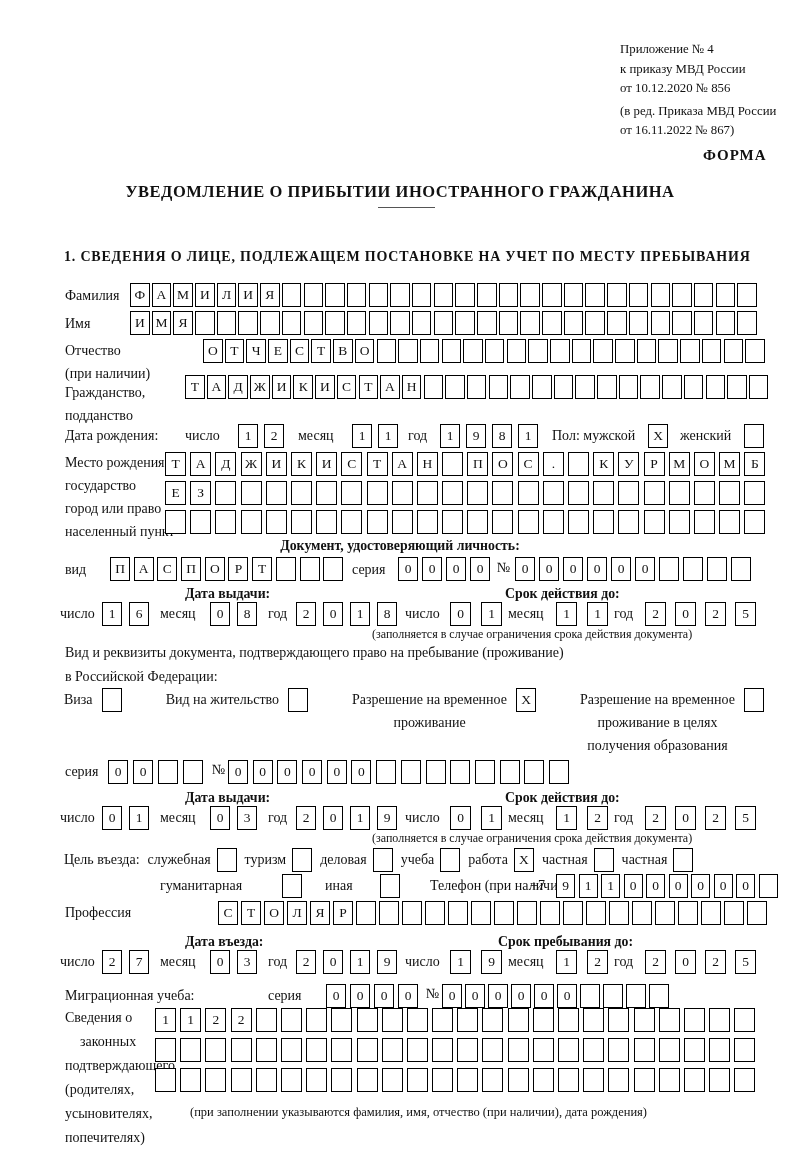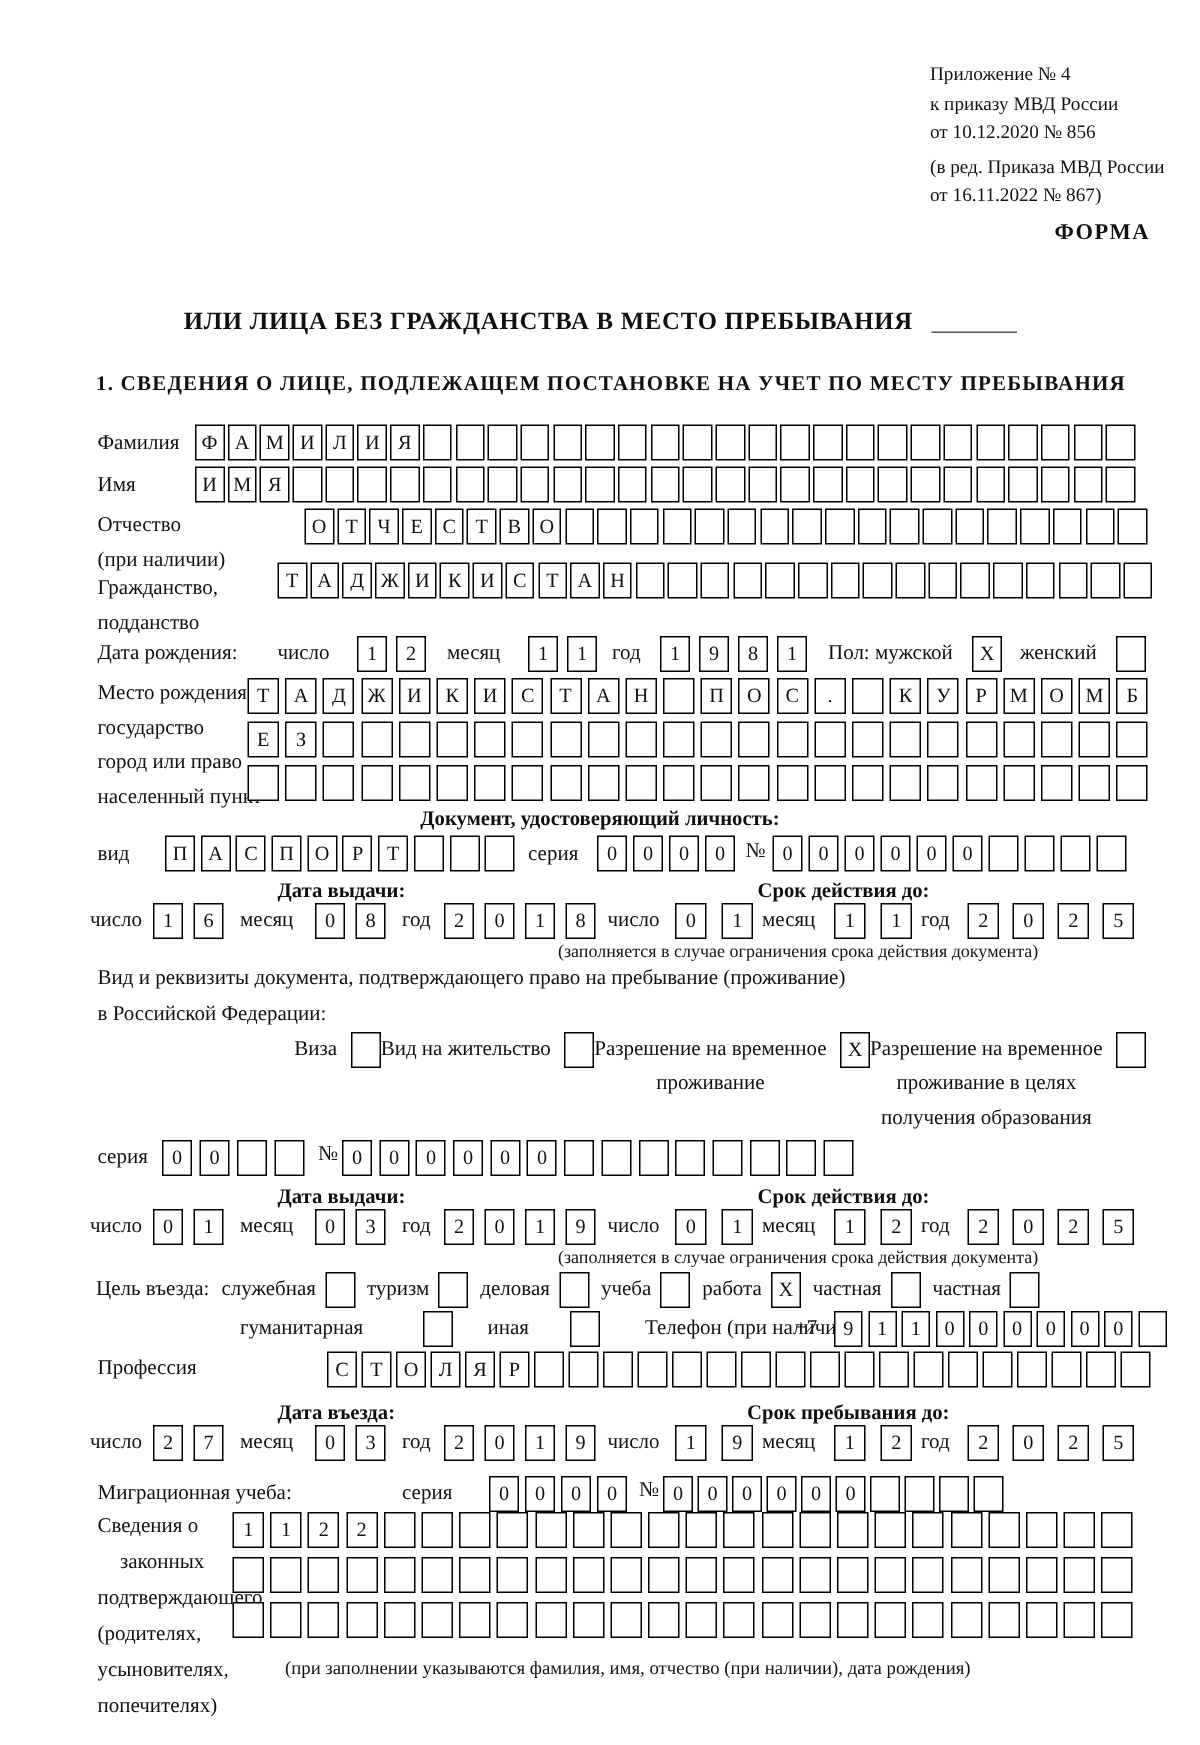--- a/index.html
+++ b/index.html
@@ -17,21 +17,21 @@
   .w19 .cell{width:19px}
   .w20 .cell{width:20px}
   .w21 .cell{width:21px}
   .g22{column-gap:2.2px}.g3{column-gap:3px}.g35{column-gap:3.5px}.g37{column-gap:3.7px}
   .g4{column-gap:4px}.g42{column-gap:4.2px}.g47{column-gap:4.7px}.g5{column-gap:5px}
   .g6{column-gap:6px}.g7{column-gap:7px}.g9{column-gap:9px}.g10{column-gap:10px}
   .box{position:absolute;width:20px;height:24px;border:1.7px solid #000;
        display:inline-flex;align-items:center;justify-content:center;font-size:13.5px;background:#fff}
   .boxi{width:20px;height:24px;border:1.7px solid #000;display:inline-flex;
         align-items:center;justify-content:center;font-size:13.5px;flex:none;background:#fff}
-  .permits{position:absolute;display:flex;justify-content:flex-end;align-items:flex-start}
+  .permits{position:absolute;display:flex;justify-content:space-between;align-items:flex-start}
   .permit{display:flex;column-gap:9px;align-items:flex-start;font-size:14px}
   .permit .one{line-height:24px}
   .plines{display:flex;flex-direction:column;align-items:center;text-align:center;
           line-height:23px;font-size:14px}
   .purposes{position:absolute;display:flex;align-items:center;column-gap:8px;font-size:14px}
   .popt{display:flex;align-items:center;column-gap:6px}
   .title2{position:absolute;left:0;width:100%;display:flex;justify-content:center;
           align-items:baseline;font-weight:bold;font-size:16.5px;letter-spacing:.5px}
   .uline{display:inline-block;width:57px;border-bottom:1.8px solid #555;margin-left:12px;
          transform:translateY(3px)}
@@ -43,22 +43,22 @@
 
   <div class="abs" style="left:620px;top:40px;font-size:12.8px;line-height:19.5px">
     <div>Приложение № 4</div>
     <div>к приказу МВД России</div>
     <div>от 10.12.2020 № 856</div>
     <div style="margin-top:3px">(в ред. Приказа МВД России</div>
     <div>от 16.11.2022 № 867)</div>
   </div>
   <div class="abs b" style="left:703px;top:147px;font-size:15px;letter-spacing:1px">ФОРМА</div>
 
+  <div class="abs b" style="left:0;top:182px;width:100%;text-align:center;font-size:16.5px;letter-spacing:.5px">УВЕДОМЛЕНИЕ О ПРИБЫТИИ ИНОСТРАННОГО ГРАЖДАНИНА</div>
   <div class="title2" style="top:204px">
-    <span>ИЛИ ЛИЦА БЕЗ ГРАЖДАНСТВА В МЕСТО ПРЕБЫВАНИЯ</span>
     <span class="uline"></span>
   </div>
   <div class="abs b" style="left:64px;top:249px;font-size:14px;letter-spacing:.8px">1. СВЕДЕНИЯ О ЛИЦЕ, ПОДЛЕЖАЩЕМ ПОСТАНОВКЕ НА УЧЕТ ПО МЕСТУ ПРЕБЫВАНИЯ</div>
 
   <div class="lbl" style="left:65px;top:288px">Фамилия</div>
   <div class="cells g22" style="left:130px;top:283px">
       <span class="cell">Ф</span>
       <span class="cell">А</span>
       <span class="cell">М</span>
       <span class="cell">И</span>

